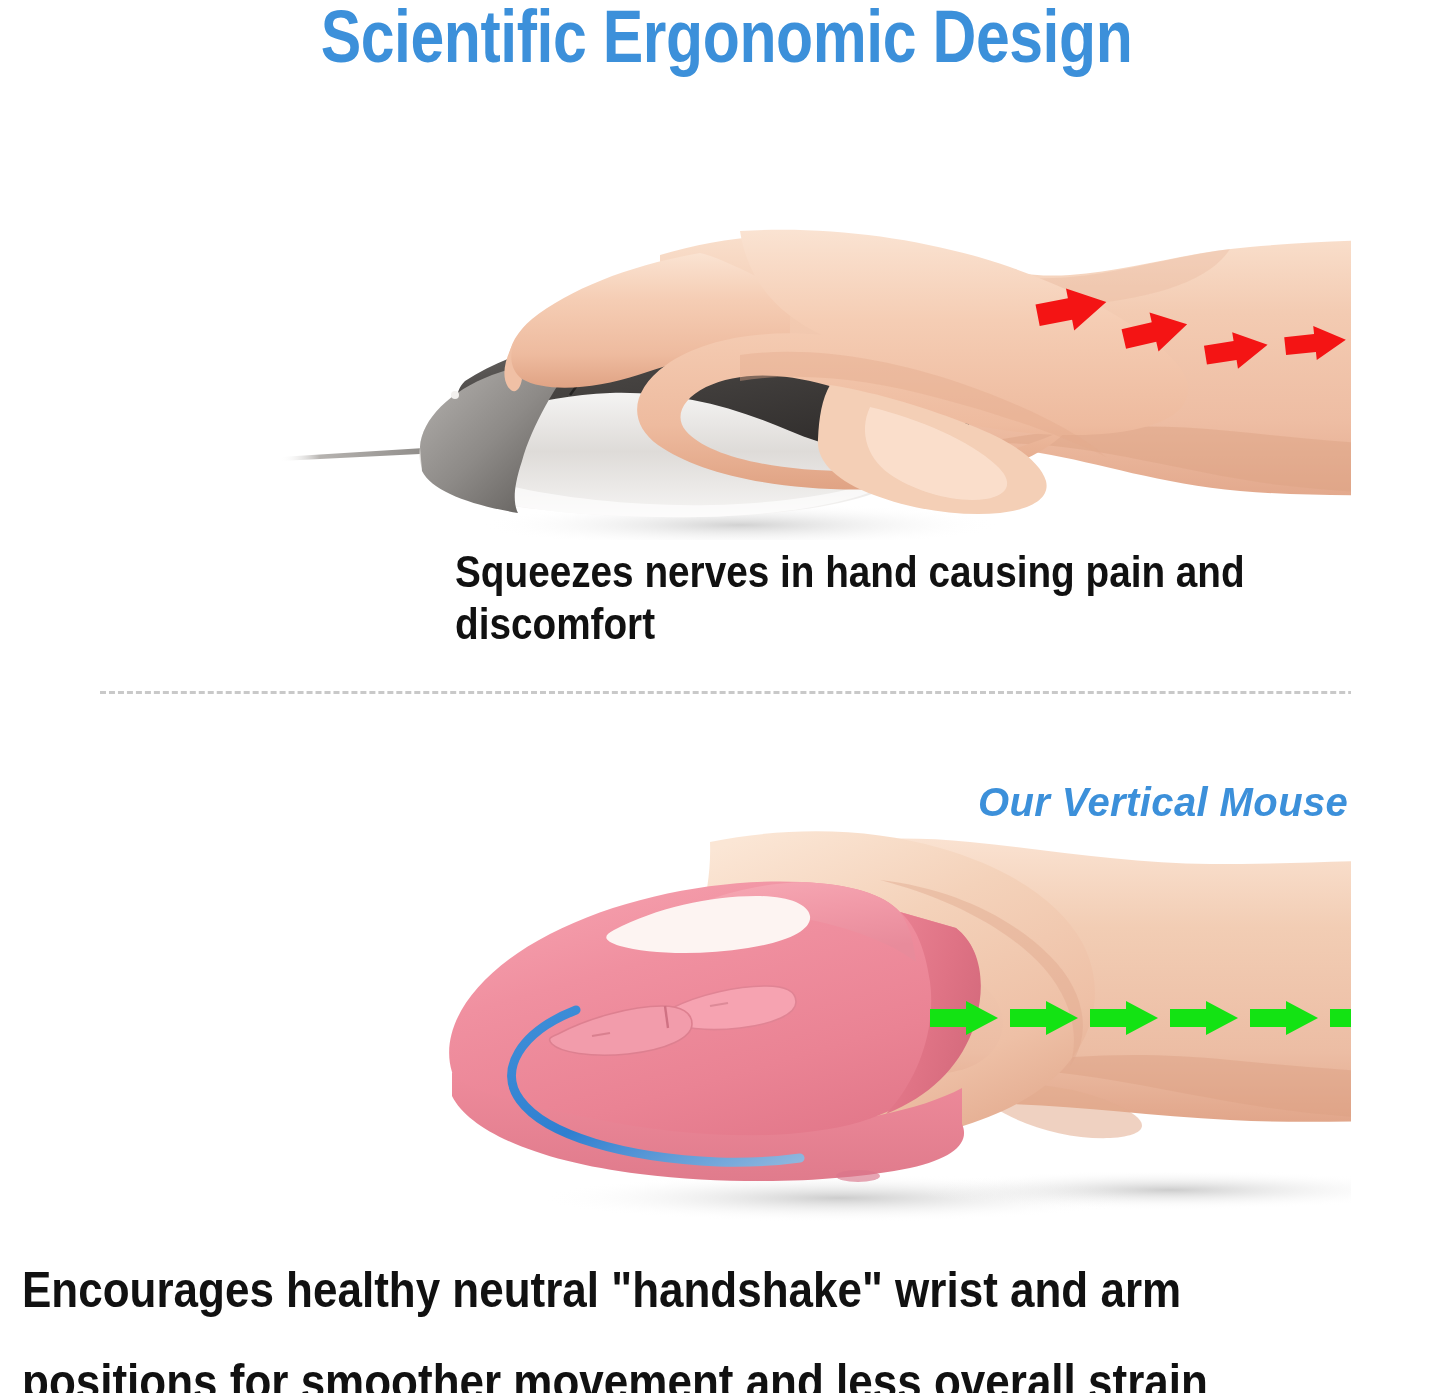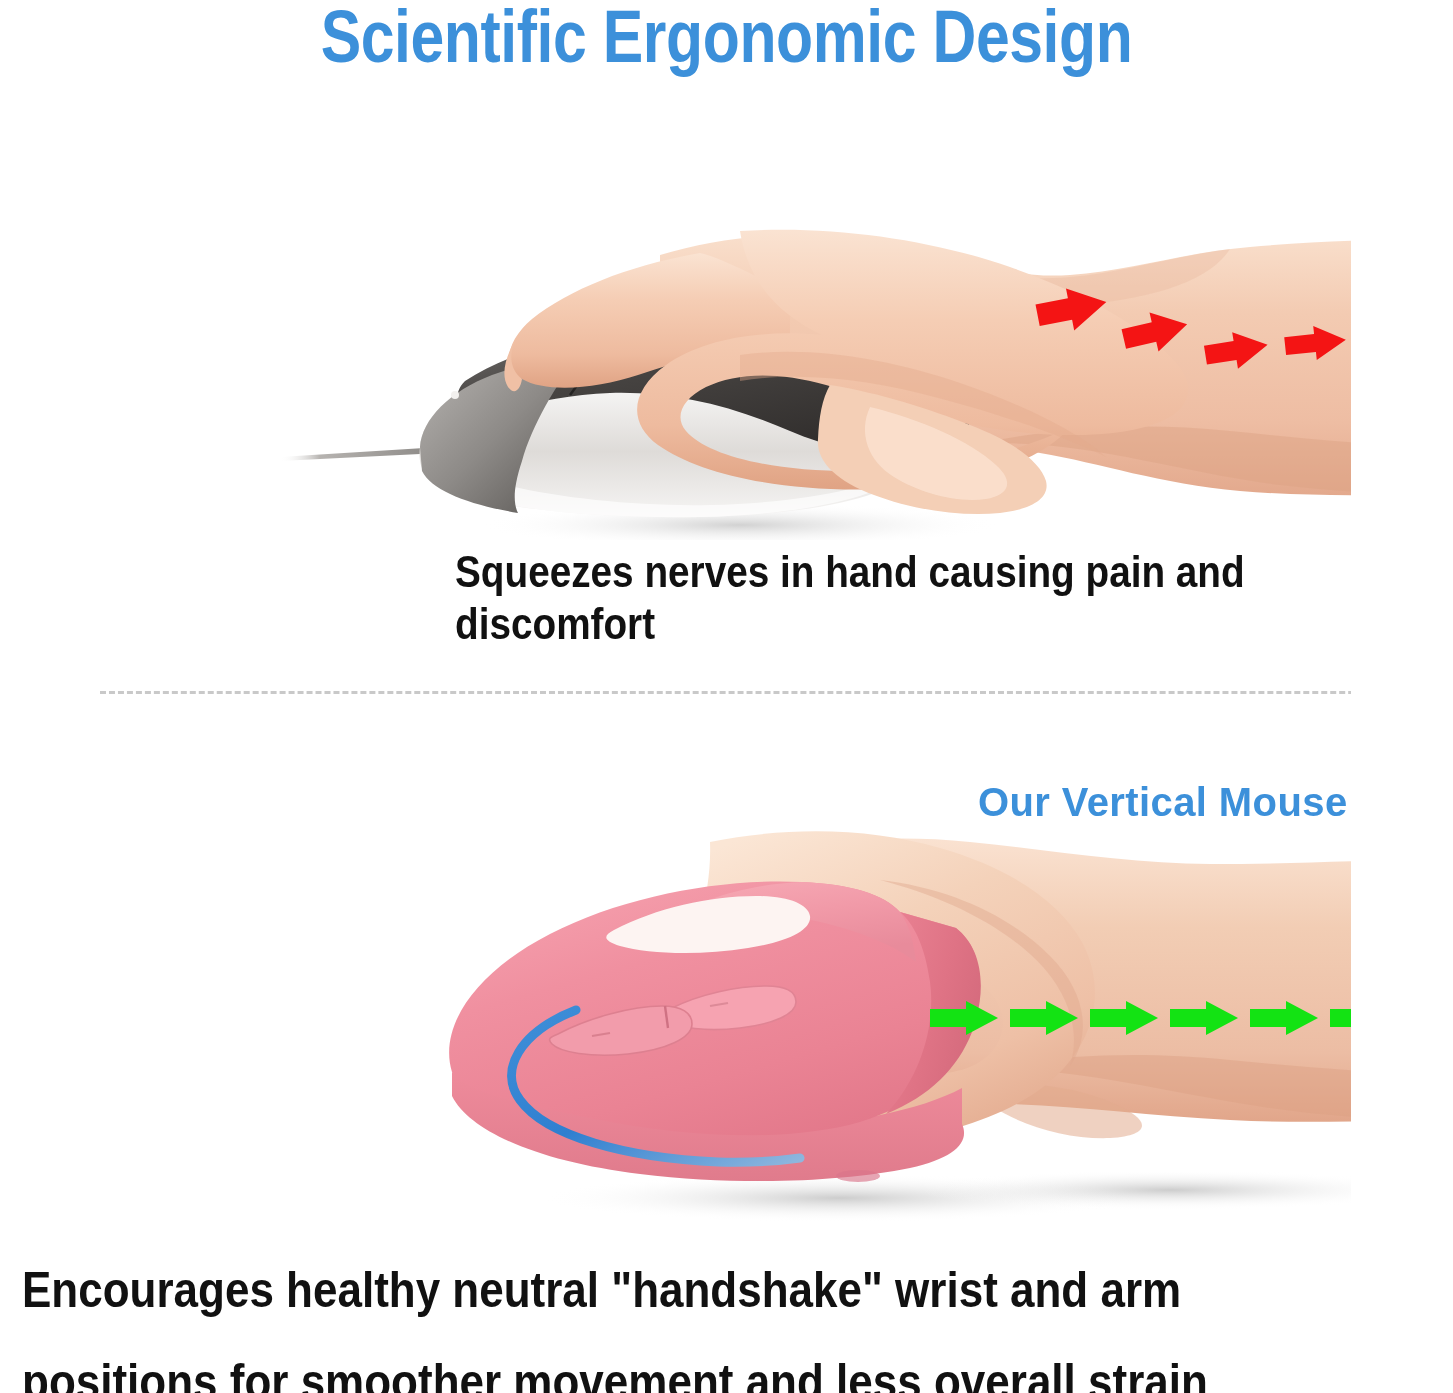--- a/index.html
+++ b/index.html
@@ -53,20 +53,21 @@
     position: absolute;
     left: 978px;
     top: 778px;
     color: #3c90da;
     font-family: "Liberation Sans", sans-serif;
     font-weight: bold;
     font-size: 40px;
     line-height: 48px;
     letter-spacing: 0.4px;
     white-space: nowrap;
+    font-style: italic;
   }
 
   
   .caption-top {
     position: absolute;
     left: 455px;
     top: 546px;
     width: 930px;
     color: #111111;
     font-family: "Liberation Sans Narrow", "Liberation Sans", sans-serif;

